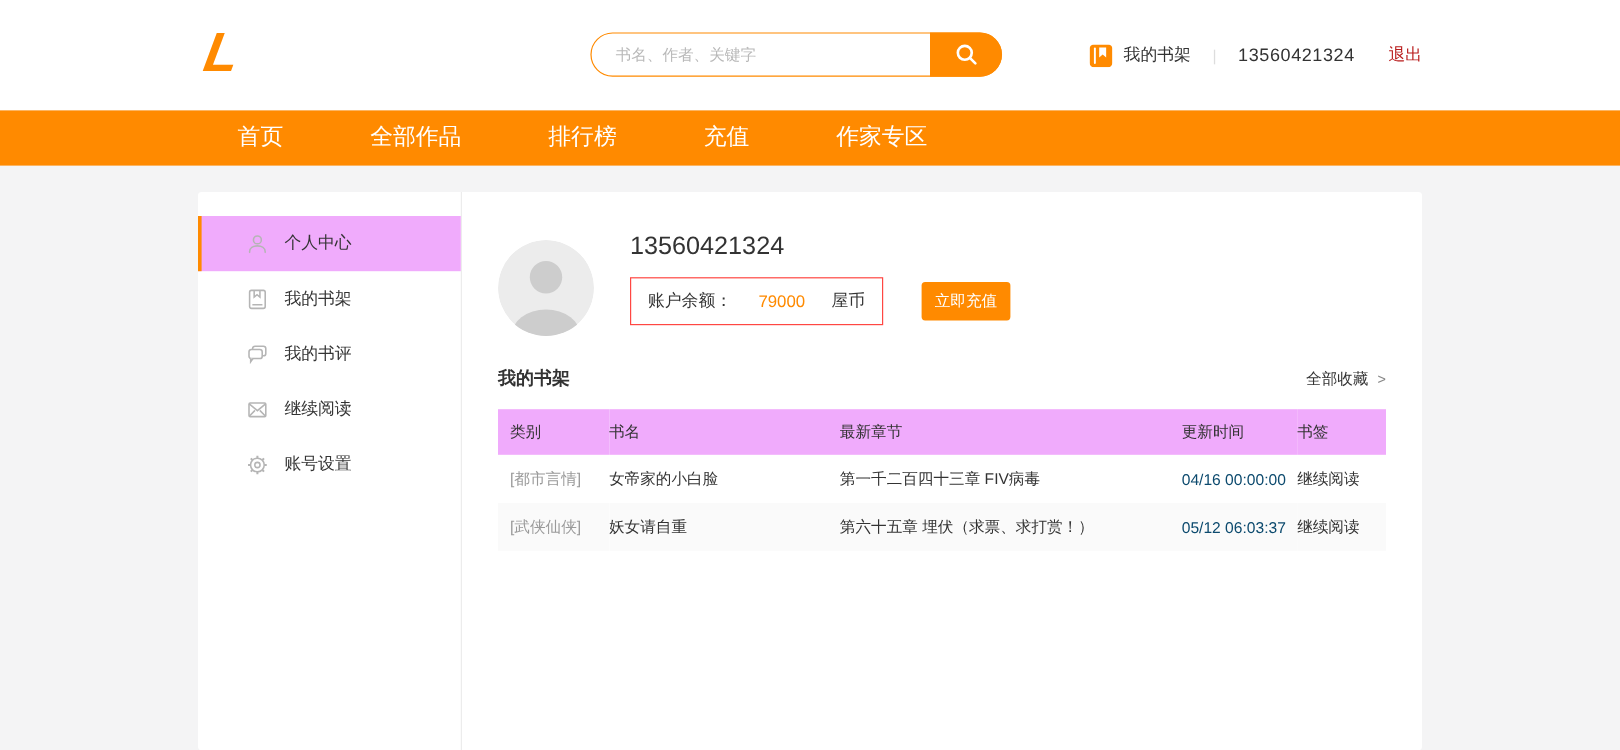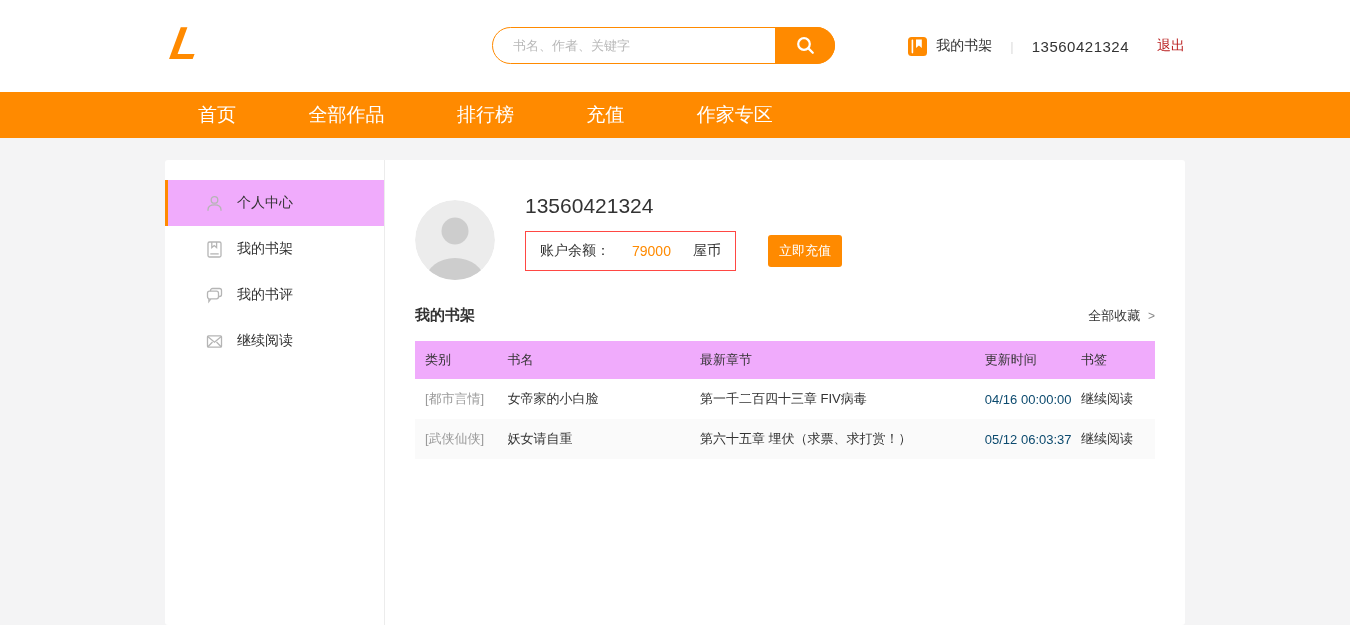--- a/index.html
+++ b/index.html
@@ -155,20 +155,32 @@
     </div>
     <div class="side-item">
       <span class="side-icon">
         <svg width="19" height="19" viewBox="0 0 19 19" fill="none" stroke="#b5b5b5" stroke-width="1.3">
           <rect x="2.5" y="3.8" width="14" height="11.4" rx="1"></rect>
           <path d="M2.7 4.6 L9.5 10.2 L16.3 4.6"></path>
           <path d="M2.9 14.7 L7.5 10 M16.1 14.7 L11.5 10"></path>
         </svg>
       </span>
       <span>继续阅读</span>
+    </div>
+    <div class="side-item">
+      <span class="side-icon">
+        <svg width="19" height="19" viewBox="0 0 19 19" fill="none" stroke="#b5b5b5" stroke-width="1.3">
+          <circle cx="9.5" cy="9.5" r="5.7"></circle>
+          <circle cx="9.5" cy="9.5" r="2.2"></circle>
+          <g stroke-width="1.7">
+            <path d="M15.4 9.5 H17.3 M13.67 13.67 L15 15 M9.5 15.4 V17.3 M5.33 13.67 L4 15 M3.6 9.5 H1.7 M5.33 5.33 L4 4 M9.5 3.6 V1.7 M13.67 5.33 L15 4"></path>
+          </g>
+        </svg>
+      </span>
+      <span>账号设置</span>
     </div>
   </div>
 
   <div class="main">
 
     <div class="profile">
       <div class="avatar">
         <svg width="80" height="80" viewBox="0 0 80 80">
           <circle cx="40" cy="40" r="40" fill="#ececec"></circle>
           <circle cx="40" cy="31" r="13.5" fill="#cdcdcd"></circle>

